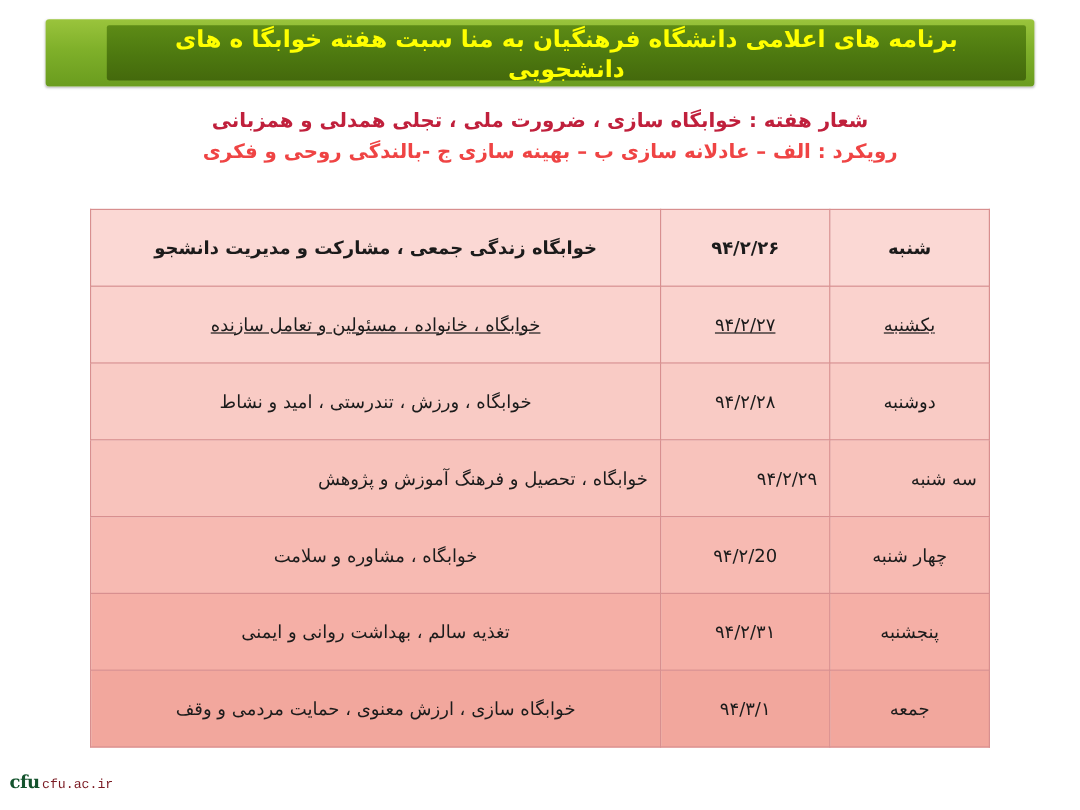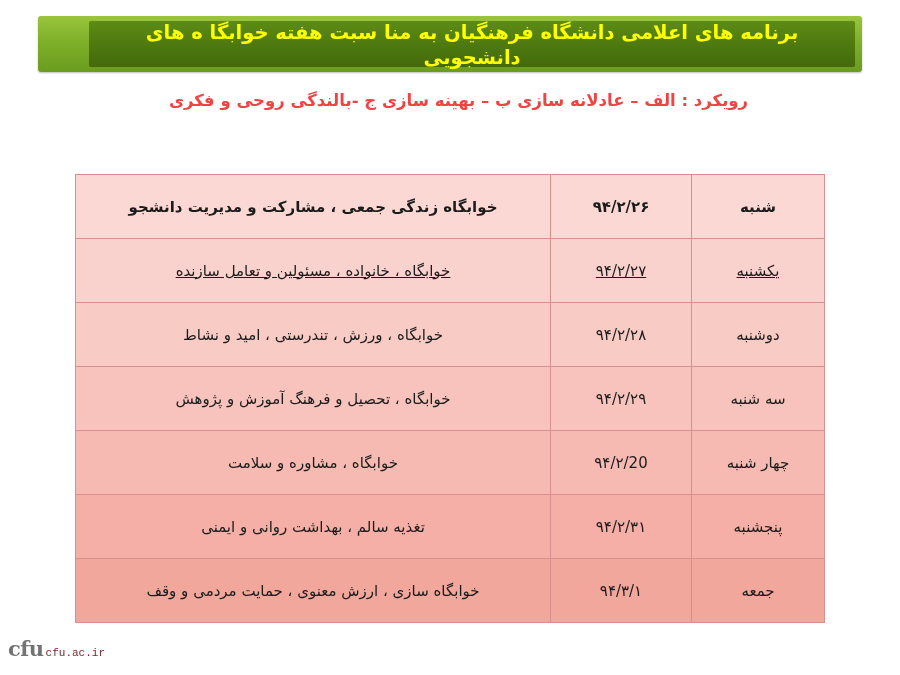--- a/index.html
+++ b/index.html
@@ -110,39 +110,39 @@
     width: auto;
     text-align: center;
   }
   tr.row-0 td {
     font-weight: bold;
   }
   
   tr.row-0 td { background: #fbd8d4; margin-top: 34px; }
   tr.row-1 td { background: #fad2cd; text-decoration: underline; }
   tr.row-2 td { background: #f9cbc5; }
-  tr.row-3 td { background: #f8c3bc; }
+  tr.row-3 td { background: #f8c3bc; text-align: right; }
   tr.row-4 td { background: #f7bab2; }
   tr.row-5 td { background: #f5afa6; }
   tr.row-6 td { background: #f2a79d; }
 
   
   .footer {
     position: absolute;
     left: 8px;
     bottom: 14px;
     display: flex;
     align-items: baseline;
     gap: 2px;
     direction: ltr;
   }
   .footer-logo {
-    color: #737373;
-    font-weight: bold;
-    font-size: 21px;
+    color: #14532d;
+    font-weight: bold;
+    font-size: 15px;
     font-family: "DejaVu Serif", "Liberation Serif", serif;
     letter-spacing: -0.5px;
   }
   .footer-url {
     color: #7a1a22;
     font-size: 11px;
     font-family: Liberation Mono, monospace;
     margin-top: 28px;
   }
 </style>
@@ -151,20 +151,21 @@
 
 <div class="banner-wrap">
   <div class="banner-outer">
     <div class="banner-inner">
       <div class="banner-text">برنامه های اعلامی دانشگاه فرهنگیان به منا سبت هفته خوابگا ه های دانشجویی</div>
     </div>
   </div>
 </div>
 
 <div class="subtitle-block">
+  <div class="subtitle-line">شعار هفته : خوابگاه سازی ، ضرورت ملی ، تجلی همدلی و همزبانی</div>
   <div class="subtitle-line second">رویکرد : الف – عادلانه سازی ب – بهینه سازی ج  -بالندگی روحی و فکری</div>
 </div>
 
 <div class="table-wrap">
   <table class="schedule">
     <tbody>
       <tr class="row-0">
         <td class="col-day">شنبه</td>
         <td class="col-date">۹۴/۲/۲۶</td>
         <td class="col-topic">خوابگاه زندگی جمعی ، مشارکت و مدیریت دانشجو</td>

